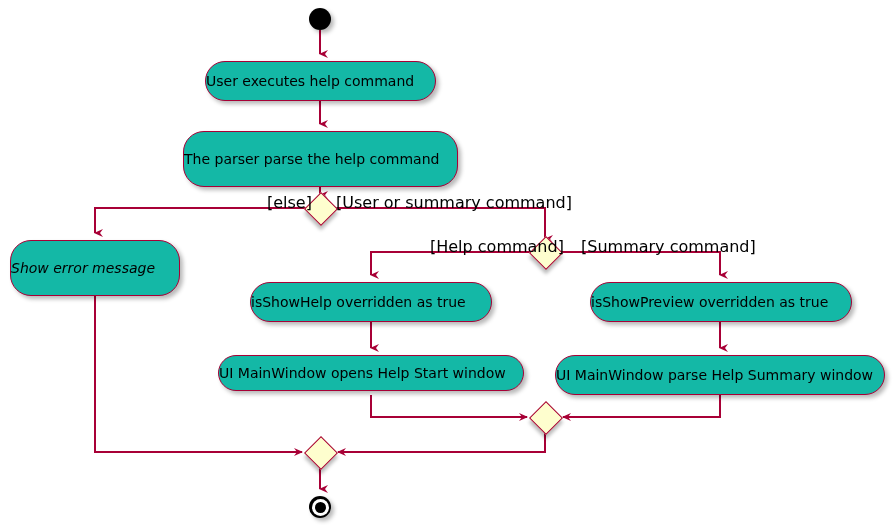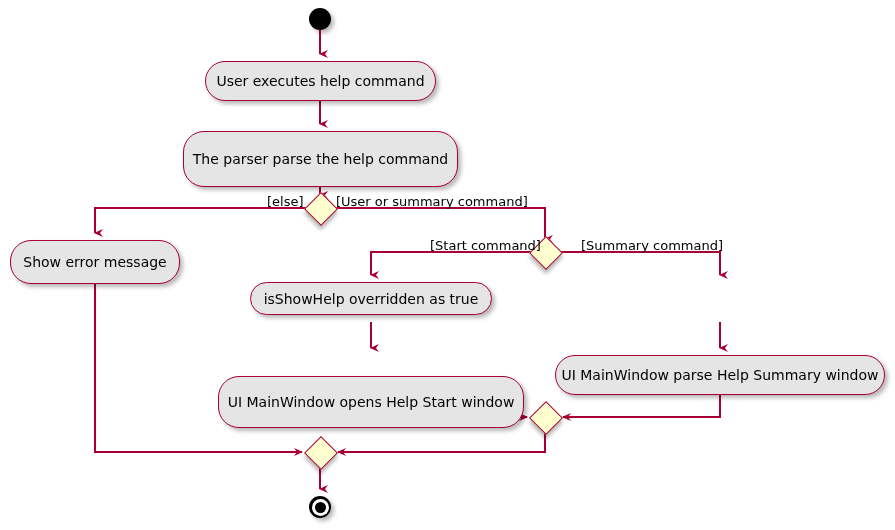--- a/index.html
+++ b/index.html
@@ -19,35 +19,34 @@
     position: absolute;
     left: 0;
     top: 0;
     width: 895px;
     height: 530px;
     pointer-events: none;
   }
   .node {
     position: absolute;
     box-sizing: border-box;
-    background: #e5e5e5;
+    background: #14b8a6;
     border: 1.5px solid #A80036;
     border-radius: 21px;
     color: #000000;
     font-size: 14px;
     line-height: 1;
     display: flex;
     align-items: center;
-    justify-content: center;
     white-space: nowrap;
     box-shadow: 3px 3px 4px rgba(0,0,0,0.28);
   }
   .edge-label {
     position: absolute;
-    font-size: 13px;
+    font-size: 16px;
     color: #000000;
     white-space: nowrap;
     background: transparent;
     line-height: 1;
   }
   .start-node {
     position: absolute;
     width: 22px;
     height: 22px;
     border-radius: 50%;
@@ -150,34 +149,37 @@
   </div>
 
   <div class="node" style="left:183px; top:131px; width:275px; height:56px;">
     <span>The parser parse the help command</span>
   </div>
 
   <div class="diamond" style="left:309px; top:197px;"></div>
   <div class="edge-label" style="left:267px; top:195px;">[else]</div>
   <div class="edge-label" style="left:336px; top:195px;">[User or summary command]</div>
 
-  <div class="node" style="left:10px; top:240px; width:170px; height:44px;">
+  <div class="node" style="left:10px; top:240px; width:170px; height:56px;font-style:italic;">
     <span>Show error message</span>
   </div>
 
   <div class="diamond" style="left:534px; top:241px;"></div>
-  <div class="edge-label" style="left:430px; top:239px;">[Start command]</div>
+  <div class="edge-label" style="left:430px; top:239px;">[Help command]</div>
   <div class="edge-label" style="left:581px; top:239px;">[Summary command]</div>
 
-  <div class="node" style="left:250px; top:282px; width:242px; height:33px;">
+  <div class="node" style="left:250px; top:282px; width:242px; height:40px;">
     <span>isShowHelp overridden as true</span>
   </div>
 
+  <div class="node" style="left:590px; top:282px; width:262px; height:40px;">
+    <span>isShowPreview overridden as true</span>
+  </div>
 
-  <div class="node" style="left:218px; top:376px; width:306px; height:52px;">
+  <div class="node" style="left:218px; top:355px; width:306px; height:36px;">
     <span>UI MainWindow opens Help Start window</span>
   </div>
 
   <div class="node" style="left:555px; top:355px; width:330px; height:40px;">
     <span>UI MainWindow parse Help Summary window</span>
   </div>
 
   <div class="diamond" style="left:534px; top:406px;"></div>
 
   <div class="diamond" style="left:309px; top:441px;"></div>

